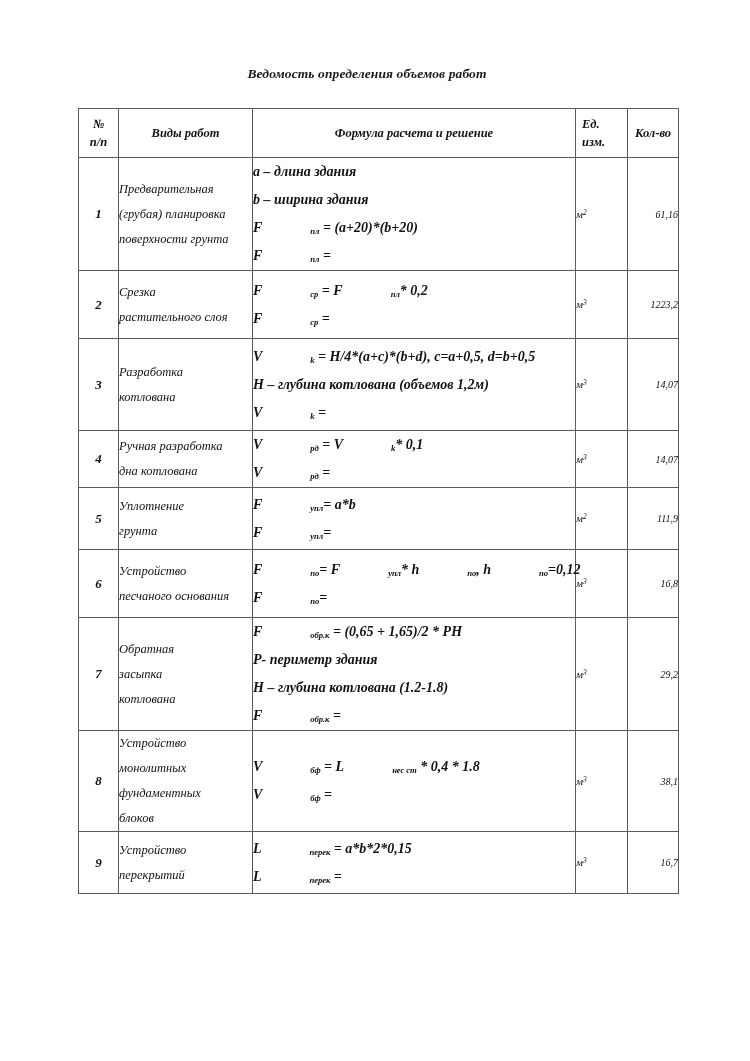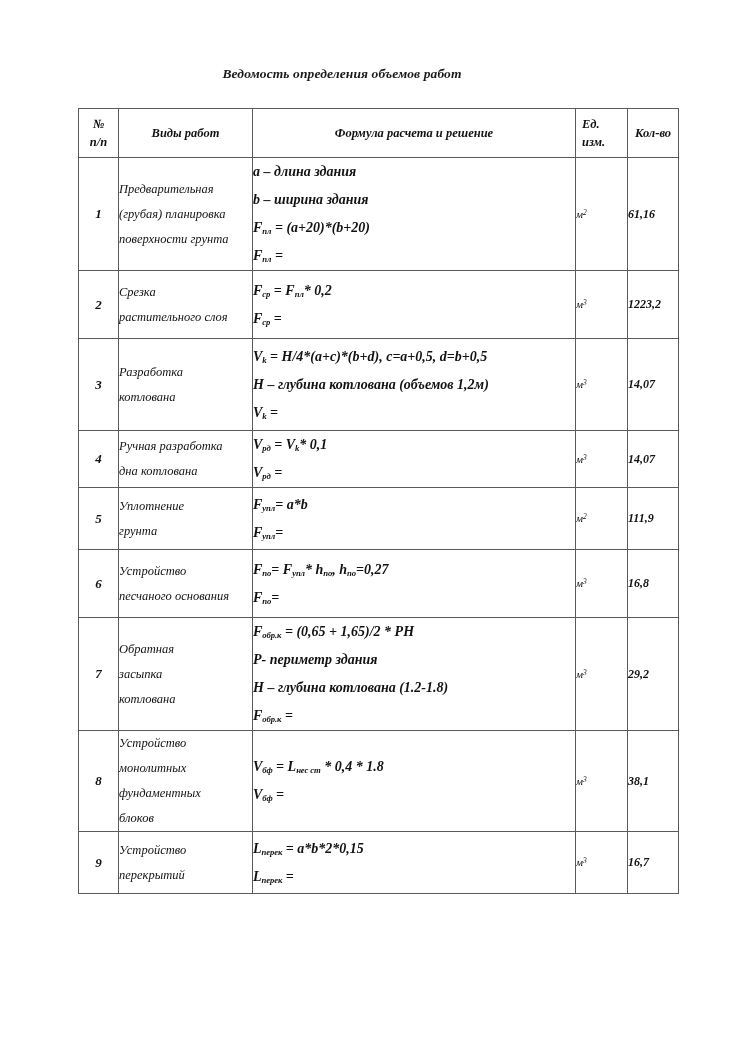--- a/index.html
+++ b/index.html
@@ -19,20 +19,21 @@
     position: absolute;
     top: 66px;
     left: 0;
     width: 684px;
     text-align: center;
     font-size: 13.5px;
     font-weight: bold;
     font-style: italic;
     color: #1a1a1a;
     letter-spacing: 0.1px;
+    padding-left: 25px;
   }
   table.vedomost {
     position: absolute;
     left: 78px;
     top: 108px;
     width: 600px;
     border-collapse: collapse;
     table-layout: fixed;
   }
   table.vedomost td, table.vedomost th {
@@ -87,30 +88,31 @@
     line-height: 2.0;
     padding: 6px 4px 6px 9px;
     text-align: left;
   }
   td.unit {
     text-align: left;
     font-style: italic;
     font-size: 11px;
   }
   td.qty {
-    text-align: left;
-    font-style: italic;
-    font-weight: bold;
-    font-size: 12px;
+    text-align: right;
+    font-style: italic;
+    font-weight: normal;
+    font-size: 10px;
   }
   sub {
     font-size: 0.62em;
     font-weight: bold;
     vertical-align: -0.28em;
     letter-spacing: -0.1px;
+    margin-left: 48px;
   }
   sup {
     font-size: 0.68em;
     vertical-align: 0.45em;
   }
   .fline { display: block; white-space: nowrap; }
   .wline { display: block; }
 </style>
 </head>
 <body>
@@ -212,21 +214,21 @@
           <td class="unit"><span>м</span><sup>2</sup></td>
           <td class="qty">111,9</td>
         </tr>
         <tr style="height: 68px;">
           <td class="num">6</td>
           <td class="work">
             <span class="wline">Устройство</span>
             <span class="wline">песчаного основания</span>
           </td>
           <td class="formula">
-            <span class="fline"><span>F</span><sub>по</sub><span>= </span><span>F</span><sub>упл</sub><span>* </span><span>h</span><sub>по</sub><span>, </span><span>h</span><sub>по</sub><span>=0,27</span></span>
+            <span class="fline"><span>F</span><sub>по</sub><span>= </span><span>F</span><sub>упл</sub><span>* </span><span>h</span><sub>по</sub><span>, </span><span>h</span><sub>по</sub><span>=0,12</span></span>
             <span class="fline"><span>F</span><sub>по</sub><span>=</span></span>
           </td>
           <td class="unit"><span>м</span><sup>3</sup></td>
           <td class="qty">16,8</td>
         </tr>
         <tr style="height: 110px;">
           <td class="num">7</td>
           <td class="work">
             <span class="wline">Обратная</span>
             <span class="wline">засыпка</span>

